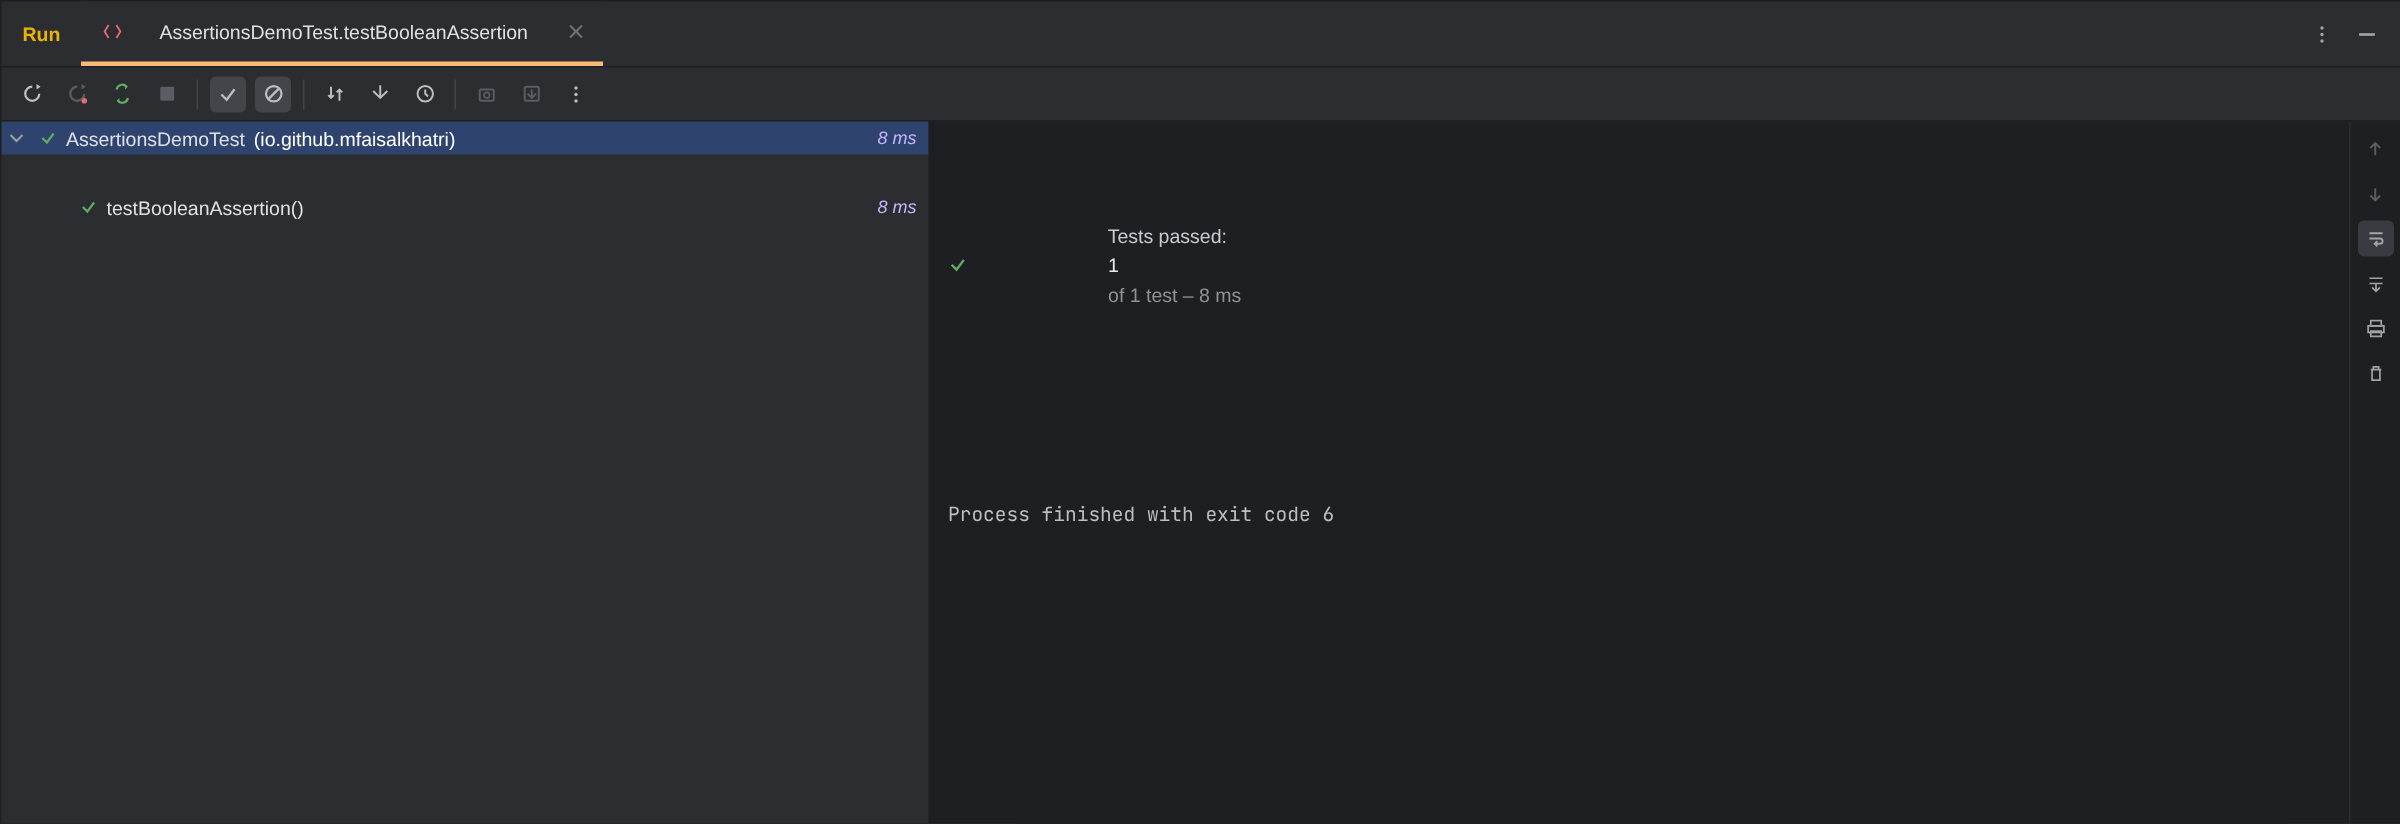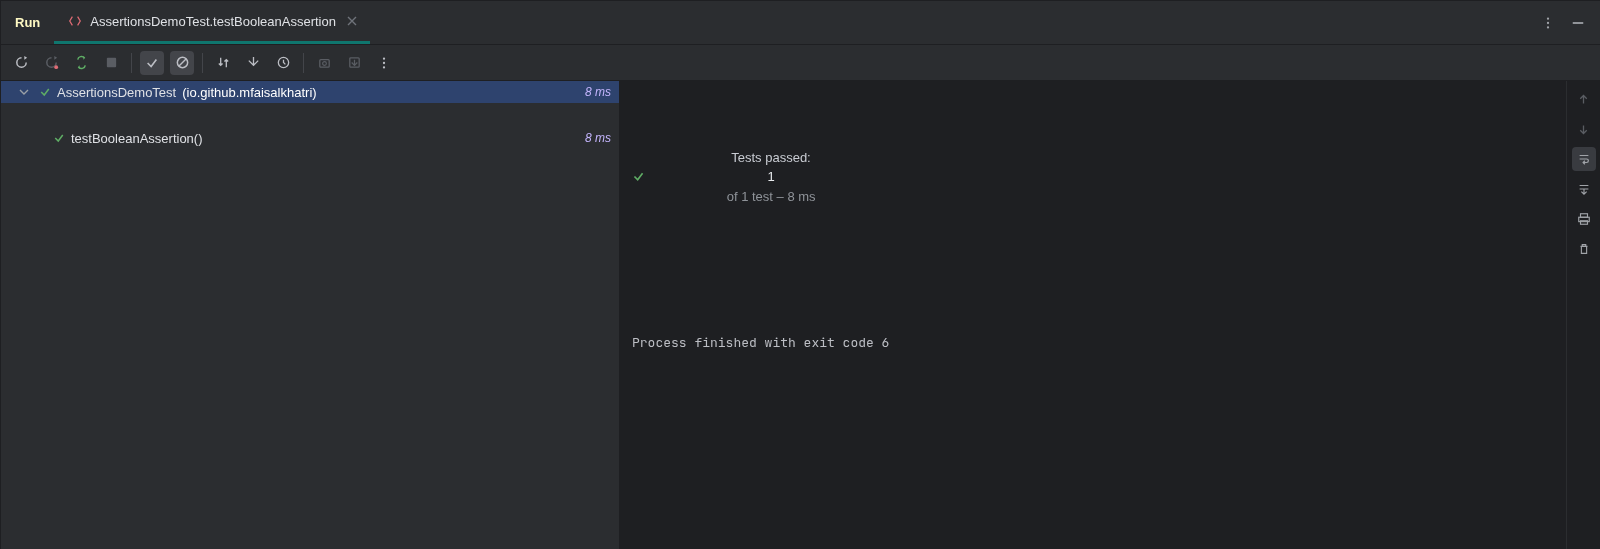--- a/index.html
+++ b/index.html
@@ -18,30 +18,30 @@
     }
     
     .header {
       display: flex; align-items: center;
       height: 44px;
       border-bottom: 1px solid #1e1f22;
     }
     .header-title {
       padding: 0 14px;
       font-weight: 600;
-      color: #fef9c3;
+      color: #eab308;
       font-size: 13px;
     }
     .tab {
       display: flex; align-items: center;
       height: 100%;
       padding: 0 10px 0 14px;
-      border-bottom: 3px solid #0f766e;
+      border-bottom: 3px solid #fdba74;
       background: #2b2d30;
-      gap: 8px;
+      gap: 24px;
     }
     .tab-label { color: #dfe1e5; font-size: 13px; }
     .tab-close {
       width: 16px; height: 16px;
       display: flex; align-items: center; justify-content: center;
       border-radius: 3px;
       color: #6f737a;
       cursor: pointer;
     }
     .header-spacer { flex: 1; }
@@ -85,21 +85,21 @@
     }
     .tree-pane {
       width: 619px;
       border-right: 1px solid #1e1f22;
       background: #2b2d30;
       overflow: hidden;
     }
     .tree-row {
       display: flex; align-items: center;
       height: 22px;
-      padding-left: 18px;
+      padding-left: 5px;
       gap: 6px;
       font-size: 13px;
     }
     .tree-row.selected { background: #2e436e; color: #dfe1e5; }
     .tree-row .chev { width: 14px; color: #9aa0a6; text-align: center; }
     .tree-row .name { color: #dfe1e5; }
     .tree-row .pkg { color: #ffffff; }
     .tree-row .time {
       margin-left: auto;
       padding-right: 8px;
@@ -118,24 +118,23 @@
       flex: 1;
       padding: 8px 12px;
       font-family: "JetBrains Mono", Consolas, monospace;
       font-size: 13px;
       line-height: 1.5;
       color: #bcbec4;
       white-space: pre;
       overflow: hidden;
     }
     .status-line {
-      display: flex; align-items: center; gap: 8px;
+      display: flex; align-items: center; gap: 20px;
       font-family: "Segoe UI", -apple-system, Arial, sans-serif;
       margin-bottom: 10px;
-      text-align: center;
     }
     .status-line .pass-text { color: #c9ccd3; }
     .status-line .pass-text b { color: #e8eaed; font-weight: 400; }
     .status-line .dim { color: #8f9399; }
     .cmd-line {
       background: #2b2d30;
       color: #bcbec4;
       padding: 2px 6px;
       display: inline-block;
     }

